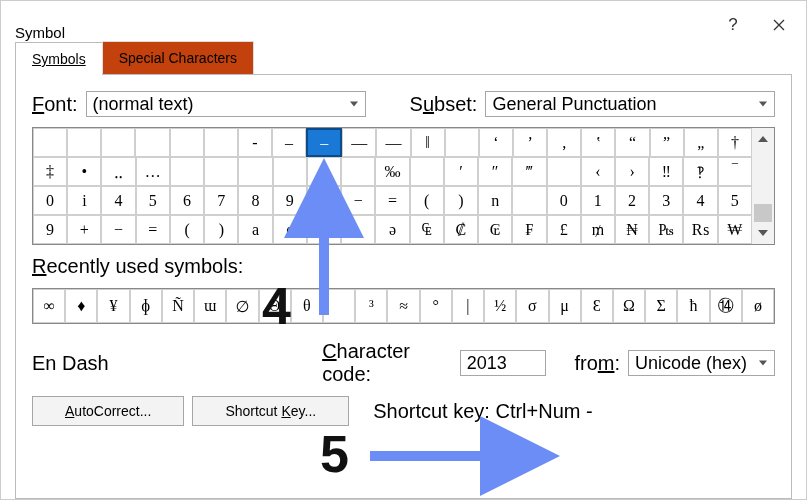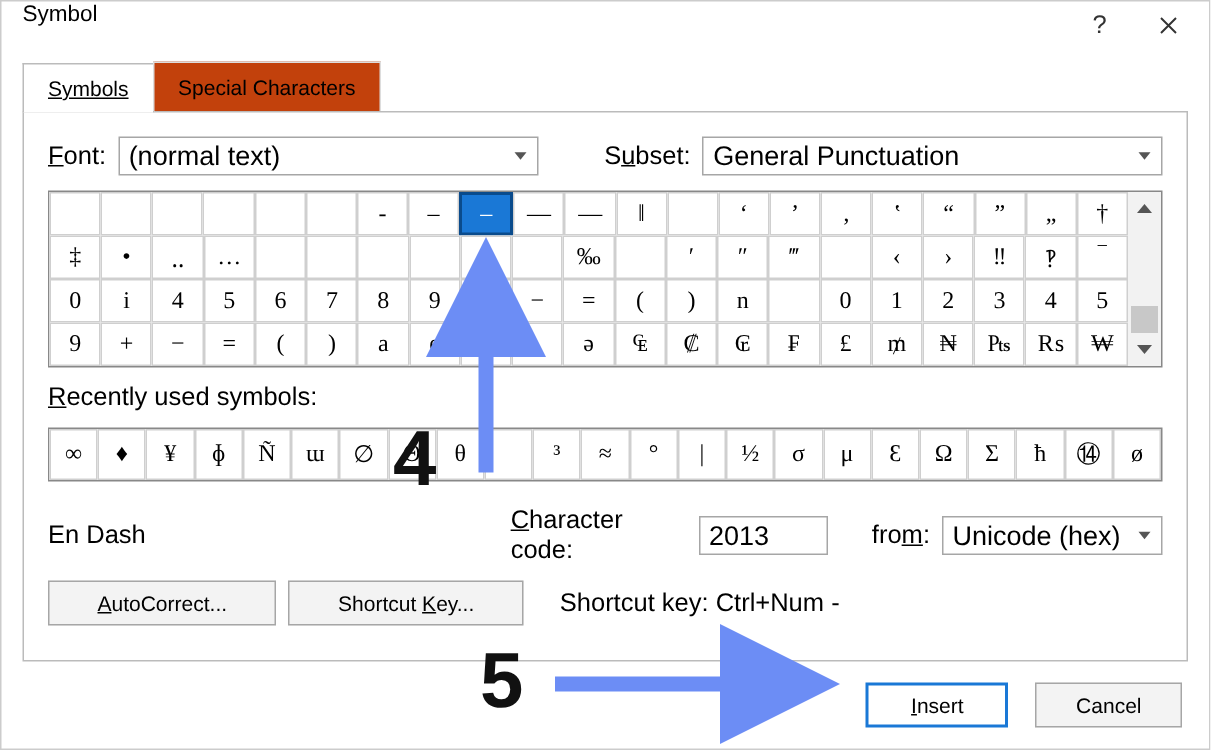--- a/index.html
+++ b/index.html
@@ -8,30 +8,30 @@
     font-family: "Segoe UI", Tahoma, sans-serif;
     font-size: 13px;
     background: #fff;
     color: #000;
     width: 807px;
     height: 500px;
     position: relative;
     overflow: hidden;
   }
   .window { width: 100%; height: 100%; border: 1px solid #ccc; background: #fff; display: flex; flex-direction: column; }
-  .titlebar { display: flex; align-items: flex-start; height: 40px; padding: 0 4px 0 14px; }
+  .titlebar { display: flex; align-items: flex-end; height: 40px; padding: 0 4px 0 14px; }
   .titlebar-title { flex: 1; font-size: 15px; }
   .titlebar-btn { width: 46px; height: 32px; display: flex; align-items: center; justify-content: center; font-size: 17px; color: #333; cursor: pointer; }
   .tabs { display: flex; padding: 0 14px; }
   .tab { padding: 8px 16px 8px 16px; border: 1px solid #bbb; border-bottom: none; background: #fff; font-size: 14px; position: relative; top: 1px; }
   .tab.inactive { background: #c2410c; border-color: #ddd; top: 0; }
   .tab:not(:first-child) { margin-left: -1px; }
   .panel { flex: 1; border: 1px solid #bbb; margin: 0 14px 0 14px; padding: 16px; display: flex; flex-direction: column; gap: 10px; }
   .row { display: flex; align-items: center; gap: 8px; }
-  .label { font-size: 17px; }
+  .label { font-size: 20px; }
   select.combo, input.textbox {
     font-family: inherit; font-size: 18px;
     border: 1px solid #a6a6a6; padding: 2px 22px 2px 6px;
     height: 26px; background: #fff;
     appearance: none;
   }
   .combo-wrap { position: relative; display: inline-block; }
   .combo-wrap::after {
     content: ""; position: absolute; right: 6px; top: 50%;
     transform: translateY(-50%);
@@ -262,24 +262,20 @@
     </div>
 
     <div class="row">
       <button class="btn"><span class="u">A</span>utoCorrect...</button>
       <button class="btn">Shortcut <span class="u">K</span>ey...</button>
       <span style="width:8px"></span>
       <span class="label">Shortcut key: Ctrl+Num -</span>
     </div>
   </div>
 
-  <div class="footer">
-    <button class="btn primary"><span class="u">I</span>nsert</button>
-    <button class="btn" style="padding:0 26px">Cancel</button>
-  </div>
 </div>
 
 <div class="annot" style="left:262px; top:276px; font-size:52px">4</div>
 <div class="annot" style="left:320px; top:424px; font-size:52px">5</div>
 
 <svg style="position:absolute; left:0; top:0; pointer-events:none" width="807" height="500">
   <defs>
     <marker id="ah" markerWidth="8" markerHeight="8" refX="6" refY="4" orient="auto">
       <path d="M0 0 L8 4 L0 8 Z" fill="#6c8df5"></path>
     </marker>

